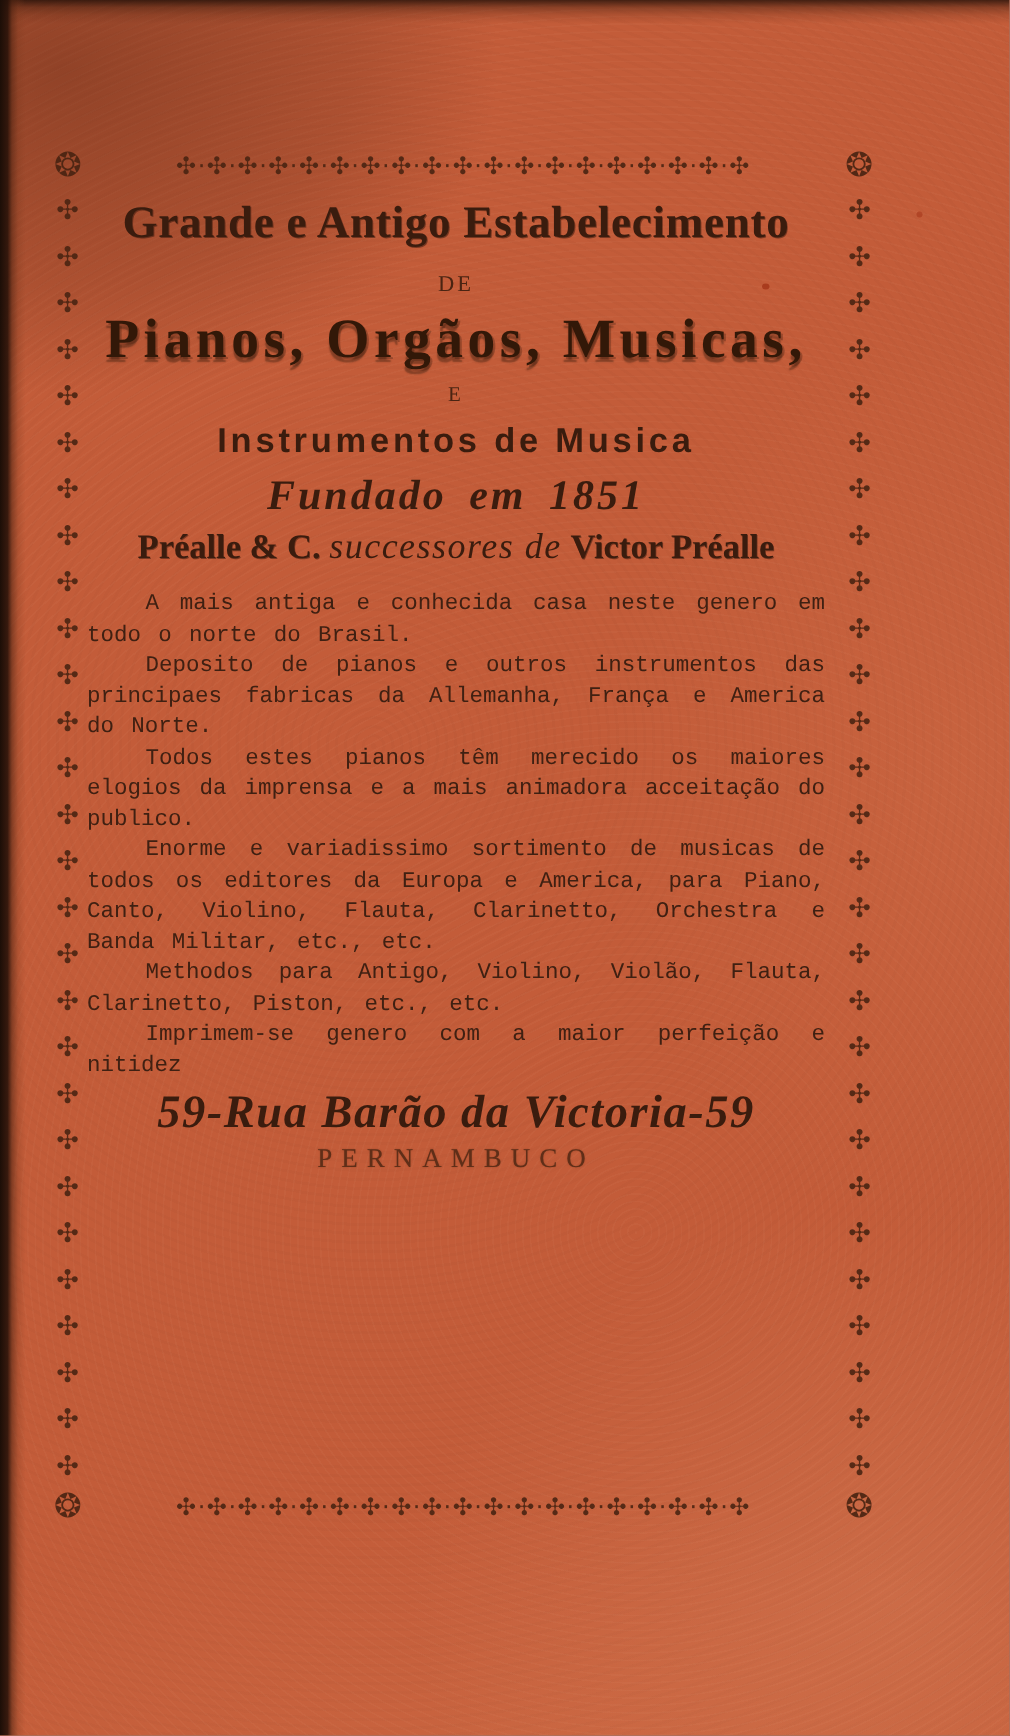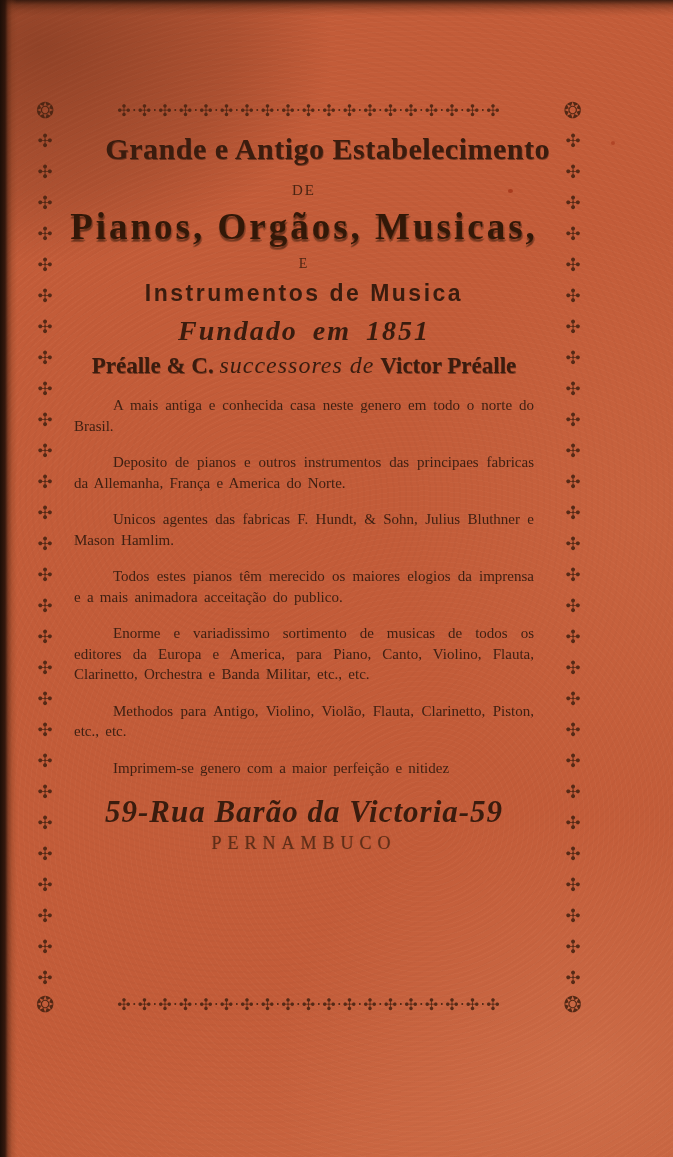--- a/index.html
+++ b/index.html
@@ -44,21 +44,20 @@
     text-align:center;white-space:pre-line;opacity:0.9;
   }
   .frame-col.left{left:-4px;}
   .frame-col.right{right:-4px;}
   
   .content{position:absolute;left:58px;top:110px;width:492px;text-align:center;}
   .masthead-title{
     margin:22px 0 16px;font-size:30px;font-weight:bold;letter-spacing:0.5px;
     color:var(--ink,#3a1c0e);text-shadow:0.6px 0.6px 0 rgba(47,20,9,0.5);
     font-family:"Liberation Serif","DejaVu Serif",serif;
-    text-align:right;
   }
   .connector{margin-top:16px;font-size:15px;letter-spacing:2px;color:var(--ink_soft,#4a2412);}
   .connector.small{margin-top:8px;font-size:14px;}
   .masthead-products{
     margin:6px 0 0;font-size:37px;font-weight:bold;letter-spacing:3px;
     color:#321808;
     text-shadow:0 3px 1px rgba(58,28,14,0.45),1.5px 1.5px 0 rgba(58,28,14,0.3);
   }
   .masthead-subtitle{
     margin:8px 0 0;font-size:23px;font-weight:bold;letter-spacing:2.5px;
@@ -68,21 +67,21 @@
     margin-top:8px;font-size:28px;font-weight:bold;font-style:italic;
     letter-spacing:2px;word-spacing:6px;color:var(--ink,#3a1c0e);
   }
   .firm-line{margin-top:5px;font-size:23px;white-space:nowrap;color:var(--ink,#3a1c0e);}
   .firm-line .bold{font-weight:bold;text-shadow:0.5px 0.5px 0 rgba(47,20,9,0.5);}
   .firm-line .ital{font-style:italic;font-size:24px;letter-spacing:1px;}
   .bodytext{
     margin-top:14px;text-align:justify;font-size:15px;line-height:20.5px;
     word-spacing:2.5px;color:#3f2012;
   }
-  .bodytext p{margin:16px;text-indent:2.6em;}
+  .bodytext p{margin:0;text-indent:2.6em;font-family:Liberation Mono, monospace;}
   .address{
     margin-top:2px;font-size:31px;font-weight:bold;font-style:italic;
     letter-spacing:1px;color:var(--ink,#3a1c0e);white-space:nowrap;
   }
   .city{
     margin-top:3px;font-size:18px;letter-spacing:6px;color:var(--ink_faded,#5f2e18);
     text-shadow:0 0 1px rgba(95,46,24,0.6);
   }
   .speck{position:absolute;border-radius:50%;background:#a23317;}
   .speck.s1{left:508px;top:189px;width:5px;height:4px;opacity:0.8;}
@@ -174,21 +173,20 @@
     <div class="founded">Fundado em 1851</div>
     <div class="firm-line">
       <span class="bold">Préalle &amp; C.</span>
       <span class="ital">successores de</span>
       <span class="bold">Victor Préalle</span>
     </div>
 
     <div class="bodytext">
       <p>A mais antiga e conhecida casa neste genero em todo o norte do Brasil.</p>
       <p>Deposito de pianos e outros instrumentos das principaes fabricas da Allemanha, França e America do Norte.</p>
-      <p>Unicos agentes das fabricas F. Hundt, &amp; Sohn, Julius Bluthner e Mason Hamlim.</p>
       <p>Todos estes pianos têm merecido os maiores elogios da imprensa e a mais animadora acceitação do publico.</p>
       <p>Enorme e variadissimo sortimento de musicas de todos os editores da Europa e America, para Piano, Canto, Violino, Flauta, Clarinetto, Orchestra e Banda Militar, etc., etc.</p>
       <p>Methodos para Antigo, Violino, Violão, Flauta, Clarinetto, Piston, etc., etc.</p>
       <p>Imprimem-se genero com a maior perfeição e nitidez</p>
     </div>
 
     <div class="address">59-Rua Barão da Victoria-59</div>
     <div class="city">PERNAMBUCO</div>
   </div>
 

